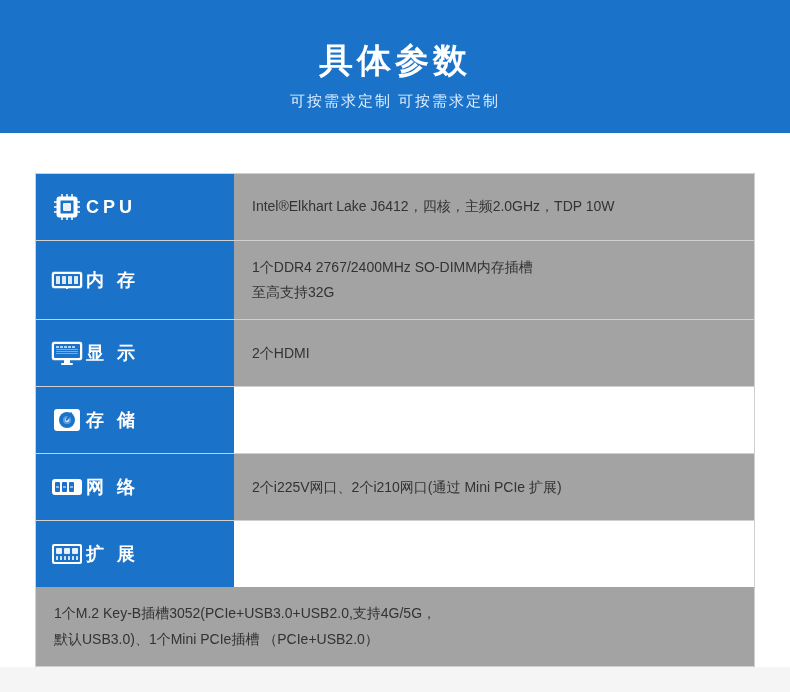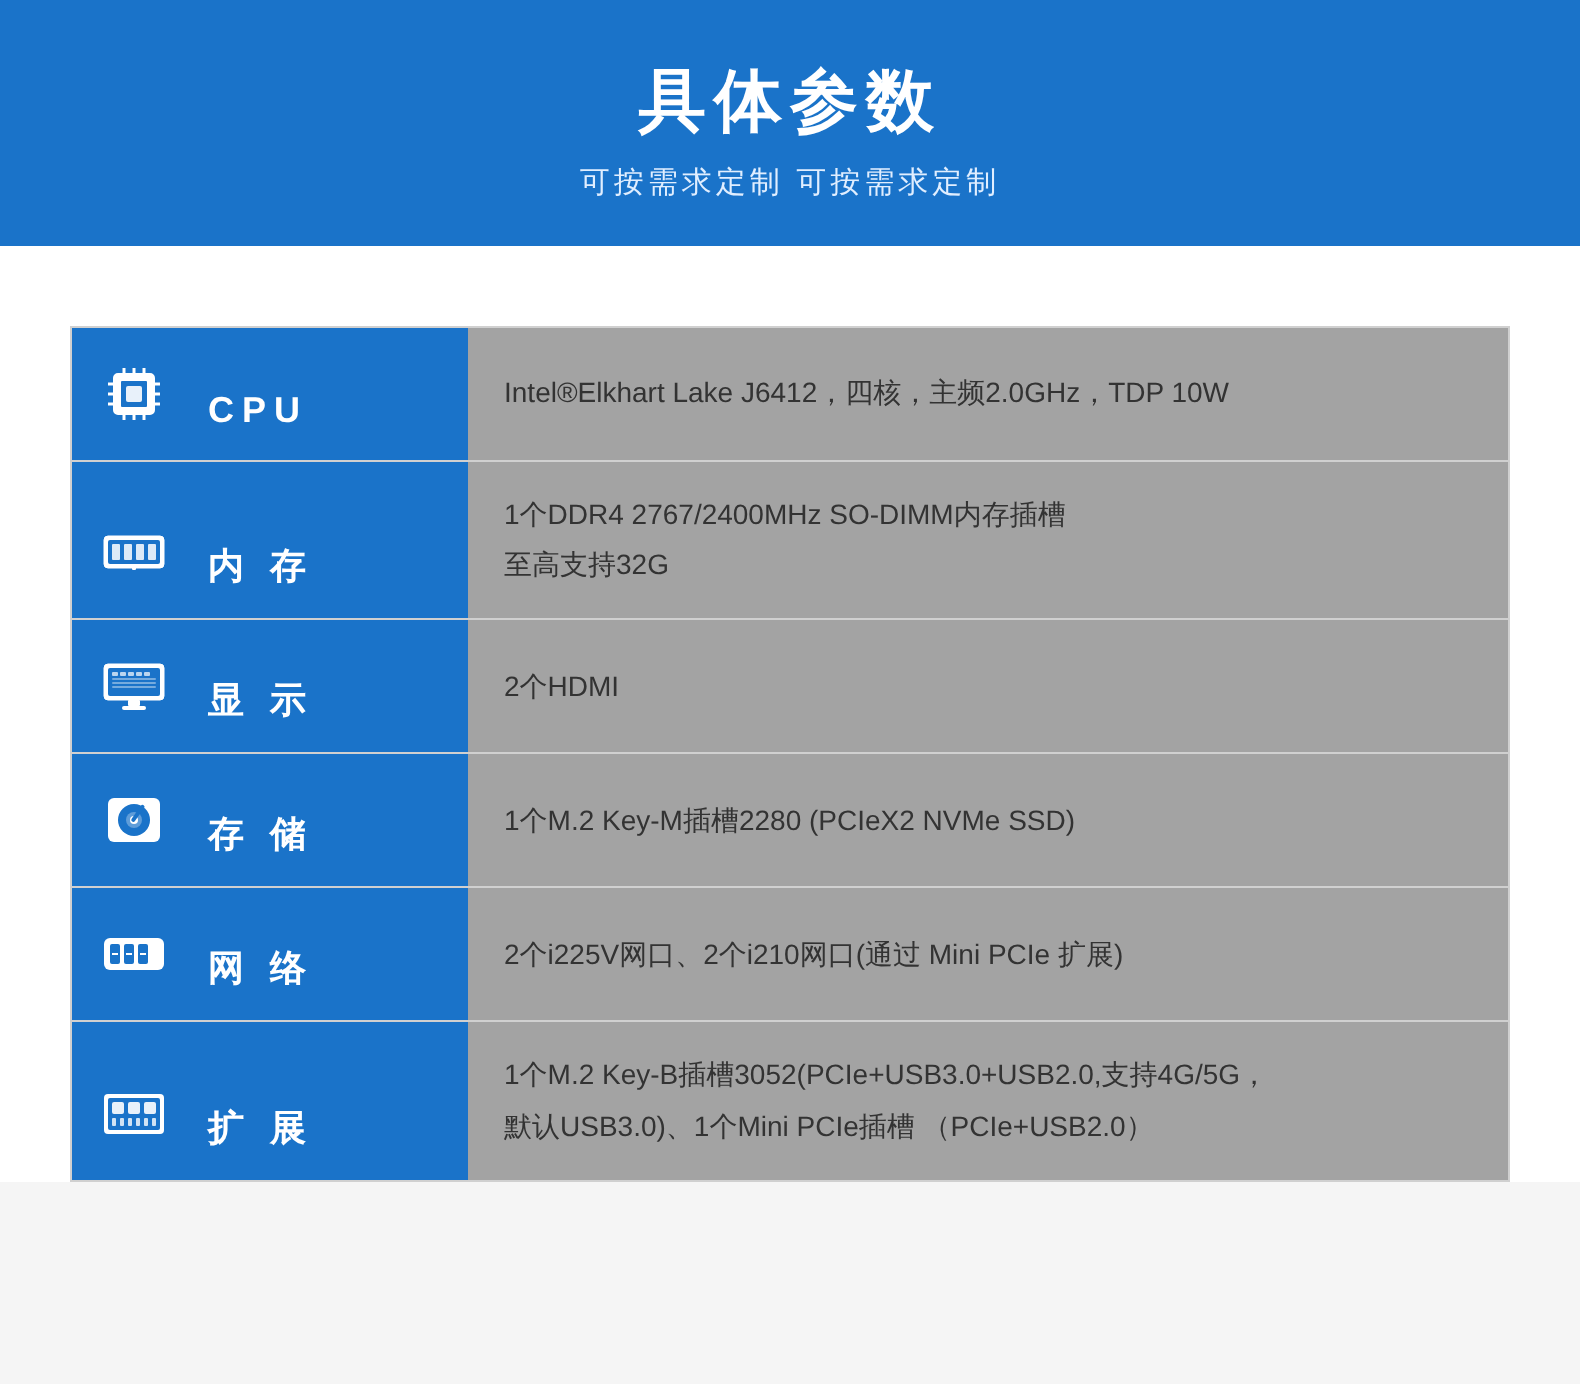--- a/index.html
+++ b/index.html
@@ -10,21 +10,21 @@
     }
 
     .page-wrapper {
       width: 790px;
       background: #fff;
     }
 
     
     .header-banner {
       background: #1a73c9;
-      padding: 28px 20px 22px;
+      padding: 38px 20px 22px;
       text-align: center;
     }
     .header-title {
       color: #fff;
       font-size: 34px;
       font-weight: bold;
       letter-spacing: 4px;
       margin-bottom: 8px;
     }
     .header-subtitle {
@@ -46,31 +46,32 @@
       border: 1px solid #d0d0d0;
       border-collapse: collapse;
     }
 
     .spec-row {
       display: flex;
       border-bottom: 1px solid #d0d0d0;
     }
     .spec-row:last-child {
       border-bottom: none;
+      flex-direction: column;
     }
 
     .spec-label {
       width: 198px;
       min-width: 198px;
       background: #1a73c9;
       display: flex;
-      align-items: flex-end;
+      align-items: center;
       justify-content: flex-start;
       padding: 14px 12px;
-      gap: 18px;
+      gap: 0;
     }
 
     .spec-icon {
       width: 38px;
       height: 38px;
       display: flex;
       align-items: center;
       justify-content: center;
       flex-shrink: 0;
     }
@@ -212,23 +213,20 @@
 
             <circle cx="18" cy="18" r="8" fill="#1a73c9"></circle>
             <circle cx="18" cy="18" r="4" fill="white" opacity="0.3"></circle>
             <circle cx="18" cy="18" r="2" fill="white"></circle>
 
             <rect x="22" y="10" width="2" height="10" rx="1" fill="#1a73c9" transform="rotate(35 22 10)"></rect>
           </svg>
         </div>
         <span class="spec-label-text">存 储</span>
       </div>
-      <div class="spec-value">
-        <span>1个M.2 Key-M插槽2280 (PCIeX2 NVMe SSD)</span>
-      </div>
     </div>
 
     <div class="spec-row">
       <div class="spec-label">
         <div class="spec-icon">
           <svg viewBox="0 0 36 36" fill="none" xmlns="http://www.w3.org/2000/svg">
 
             <rect x="3" y="10" width="30" height="16" rx="3" fill="white"></rect>
 
             <rect x="6" y="13" width="5" height="10" rx="1" fill="#1a73c9"></rect>

